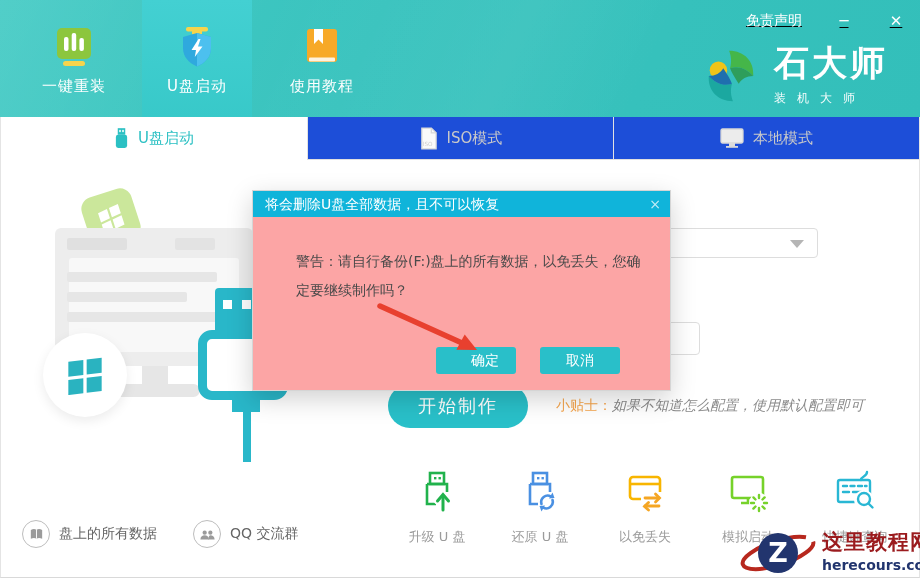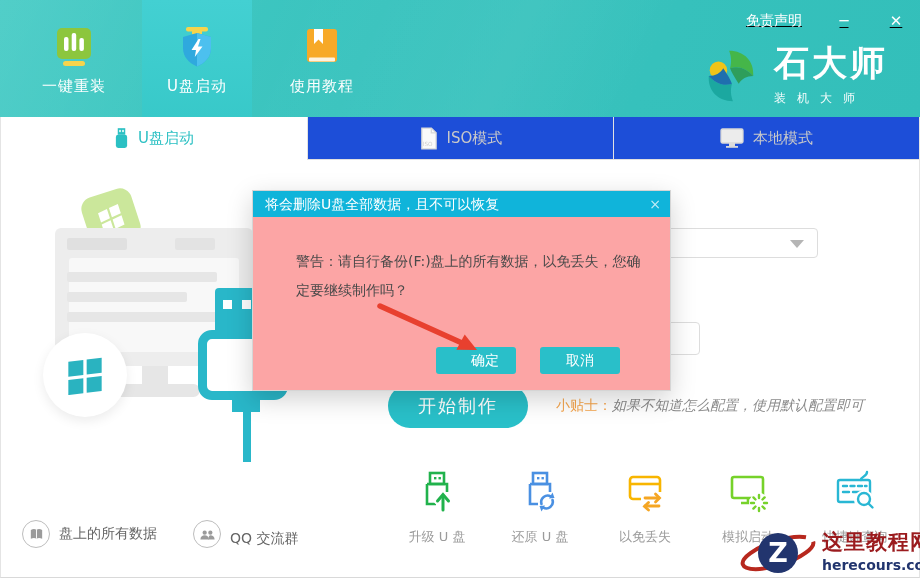--- a/index.html
+++ b/index.html
@@ -73,21 +73,21 @@
   .dialog-title{height:26px;line-height:26px;background:#10b4da;color:#fff;font-size:14px;padding:0 12px;position:relative;}
   .dialog-close{position:absolute;right:9px;top:0;color:rgba(255,255,255,.75);font-size:14px;cursor:pointer;}
   .dialog-msg{position:absolute;left:43px;top:56px;width:348px;font-size:14px;color:#4a4a4a;line-height:29px;}
   .dlg-btn{position:absolute;top:156px;width:80px;height:27px;border:none;border-radius:3px;
     background:#29bfc9;color:#fff;font-size:14px;cursor:pointer;}
   .btn-ok{left:183px;padding-left:24px;} .btn-cancel{left:287px;}
   .arrow-overlay{position:absolute;left:366px;top:298px;z-index:30;pointer-events:none;}
 
   
   .footer-link{position:absolute;display:flex;align-items:center;gap:9px;cursor:pointer;z-index:1;}
-  .fl-1{left:22px;top:520px;} .fl-2{left:193px;top:520px;align-items:flex-end;}
+  .fl-1{left:22px;top:520px;} .fl-2{left:193px;top:520px;}
   .link-circle{width:28px;height:28px;border:1.5px solid #bdbdbd;border-radius:50%;display:flex;align-items:center;justify-content:center;}
   .footer-link .fl-label{font-size:14px;color:#666;}
   .tool{position:absolute;top:468px;width:96px;text-align:center;cursor:pointer;z-index:1;}
   .tool .tlabel{display:block;margin-top:8px;font-size:13px;color:#9b9b9b;white-space:nowrap;}
   .tool-1{left:389px;} .tool-2{left:492px;} .tool-3{left:597px;} .tool-4{left:700px;} .tool-5{left:807px;}
 
   .watermark{position:absolute;left:738px;top:526px;width:182px;height:54px;z-index:40;}
   .wm-badge{position:absolute;left:0;top:0;}
   .wm-texts{position:absolute;left:84px;top:4px;}
   .wm-name{font-size:21px;font-weight:900;color:#9b1b1e;letter-spacing:1px;line-height:25px;white-space:nowrap;}

